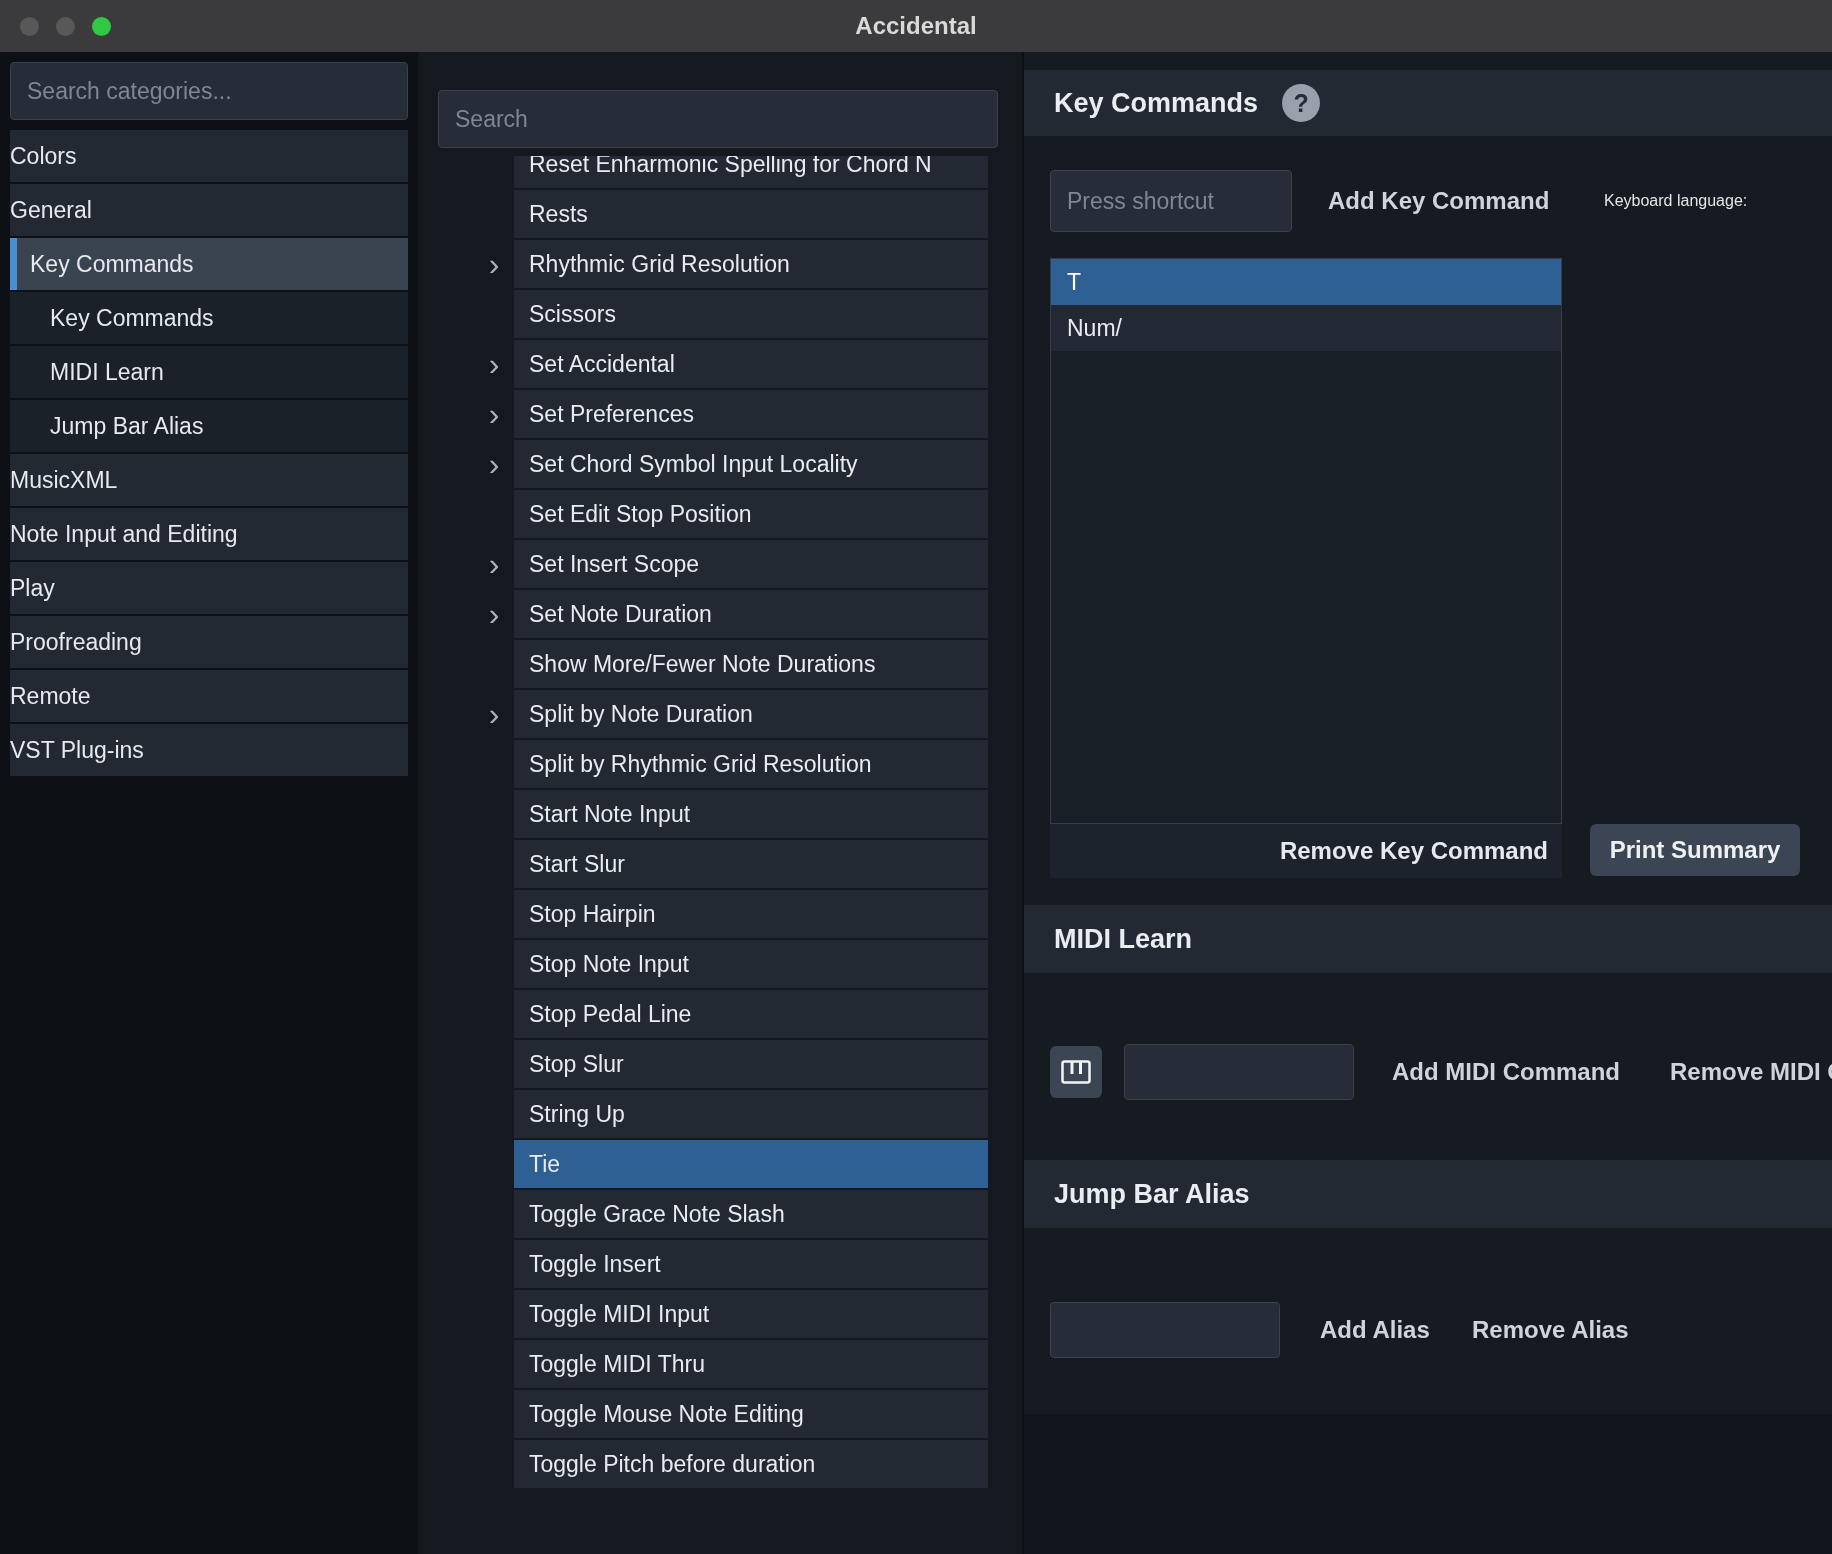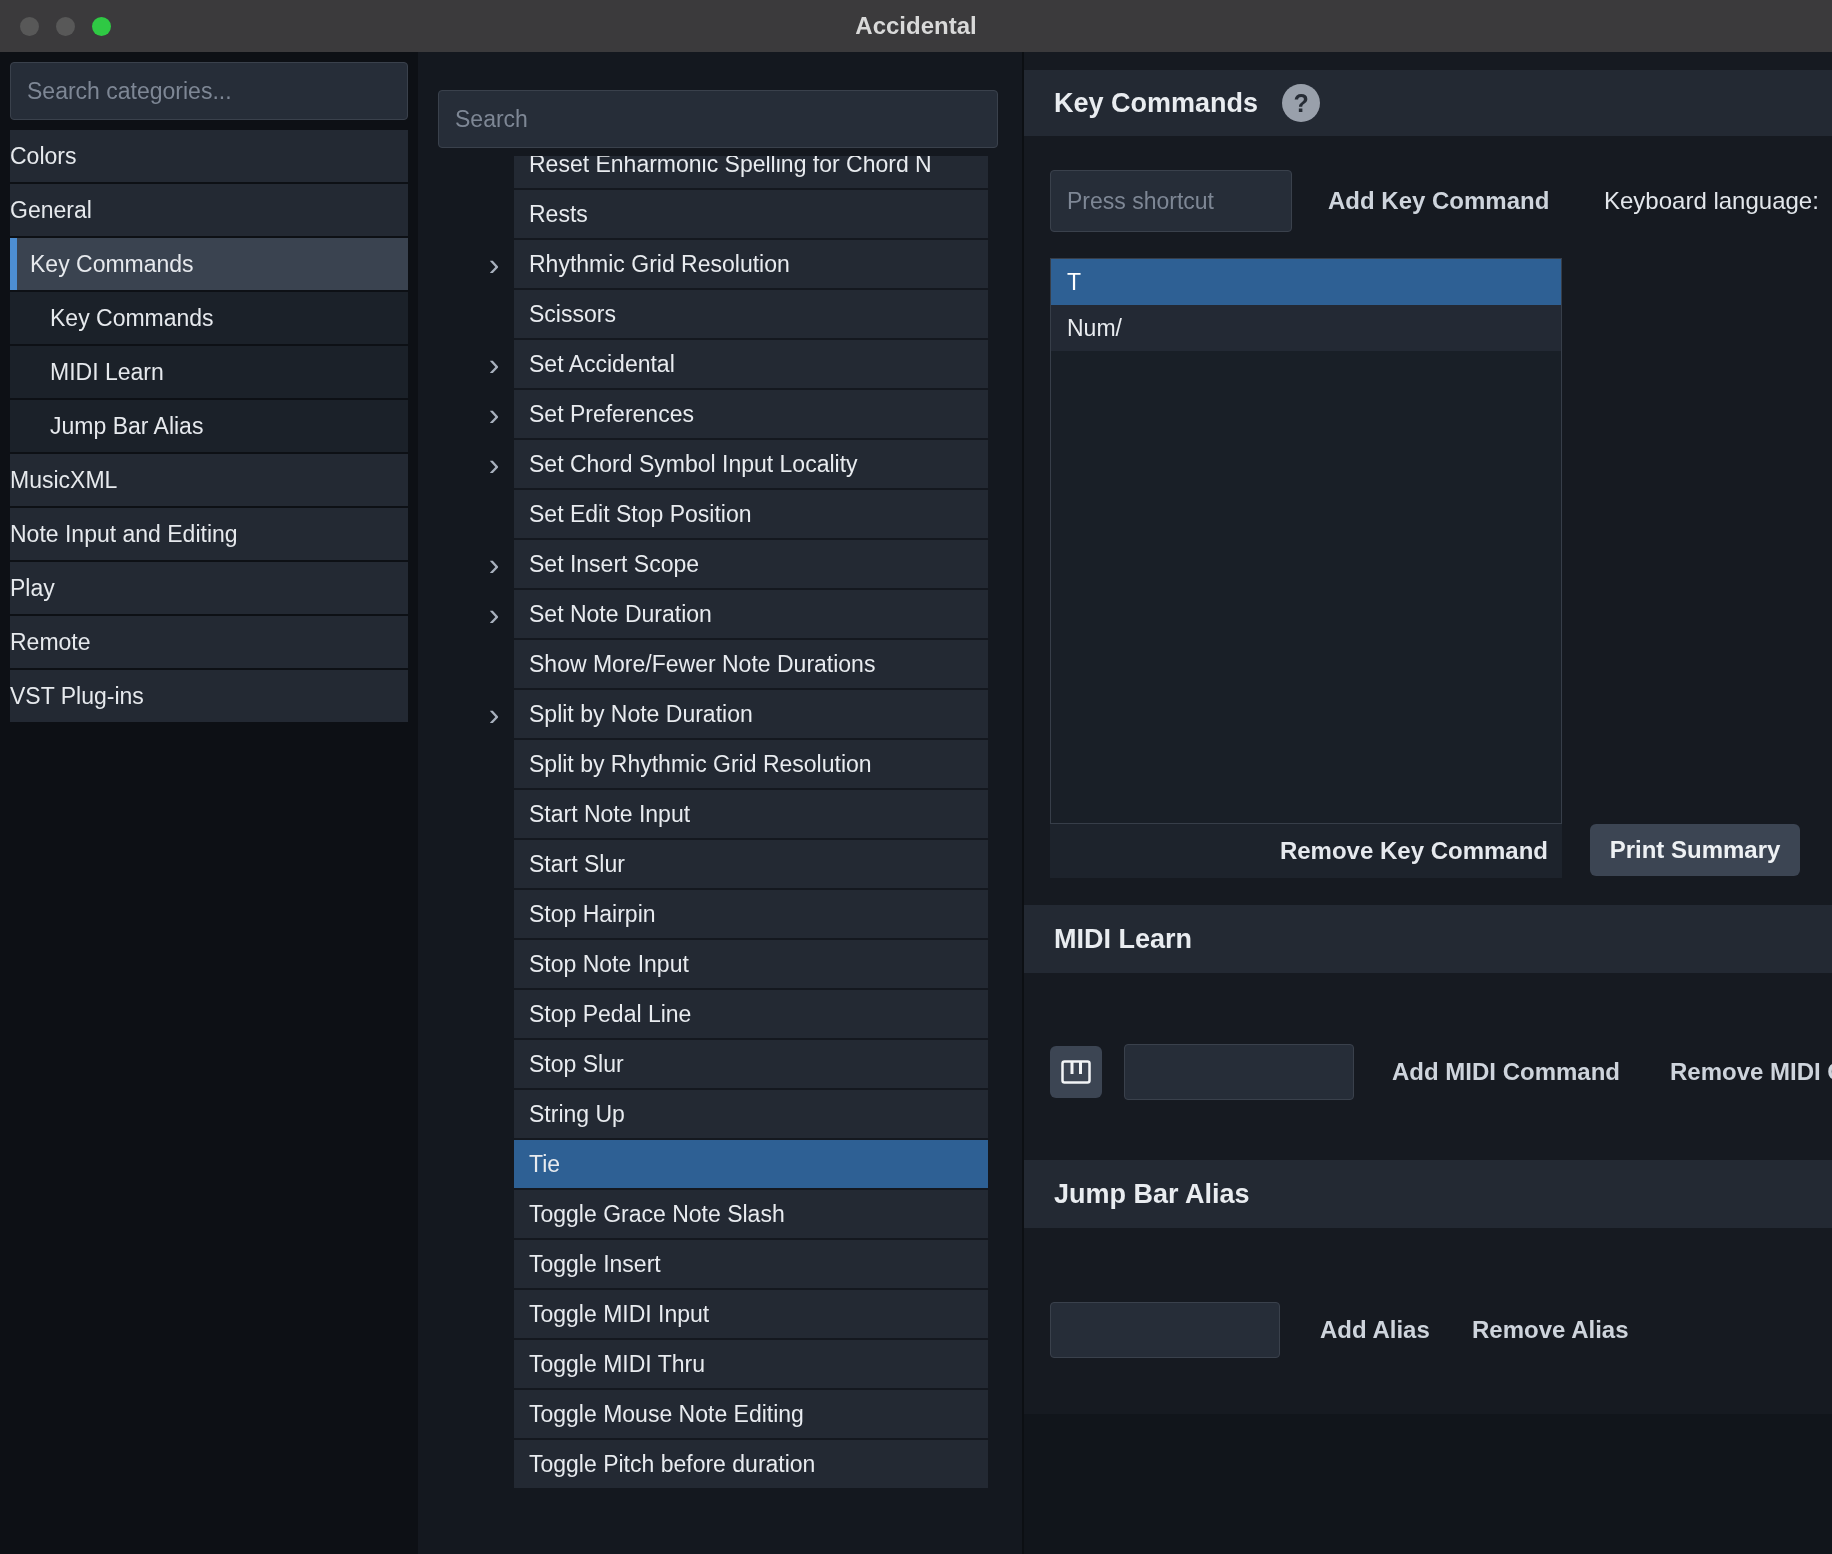--- a/index.html
+++ b/index.html
@@ -57,21 +57,21 @@
 
   .help-circle { width:38px; height:38px; border-radius:50%; background:#99a0ab; color:#262c35;
                  font-weight:bold; font-size:25px; display:flex; align-items:center;
                  justify-content:center; margin-left:24px; }
 
   .text-btn { font-weight:bold; font-size:24px; color:#ced4dc; white-space:nowrap; cursor:default; }
 
   .shortcut-input { position:absolute; left:26px; top:118px; width:242px; height:62px; }
   .add-key  { position:absolute; left:304px; top:118px; height:62px; line-height:62px; }
   .kb-label { position:absolute; left:580px; top:118px; height:62px; line-height:62px;
-              font-size:24px; color:#e2e6eb; white-space:nowrap; }
+              font-size:16px; color:#e2e6eb; white-space:nowrap; }
 
   .shortcut-listbox { position:absolute; left:26px; top:206px; width:512px; height:566px;
                       background:#191f27; border:1px solid #373e49; }
   .shortcut-row { height:46px; display:flex; align-items:center; padding:0 16px;
                   font-size:23px; background:#232934; }
   .shortcut-row.selected { background:#2e6094; color:#ffffff; }
 
   .remove-bar { position:absolute; left:26px; top:772px; width:512px; height:54px; background:#1d232c;
                 display:flex; align-items:center; justify-content:flex-end; padding-right:14px;
                 font-weight:bold; font-size:24px; color:#e6e9ee; }
@@ -136,20 +136,23 @@
         </div>
 
         <div class="cat-item">
           <span>Note Input and Editing</span>
         </div>
 
         <div class="cat-item">
           <span>Play</span>
         </div>
 
+        <div class="cat-item">
+          <span>Proofreading</span>
+        </div>
 
         <div class="cat-item">
           <span>Remote</span>
         </div>
 
         <div class="cat-item">
           <span>VST Plug-ins</span>
         </div>
 
     </div>

